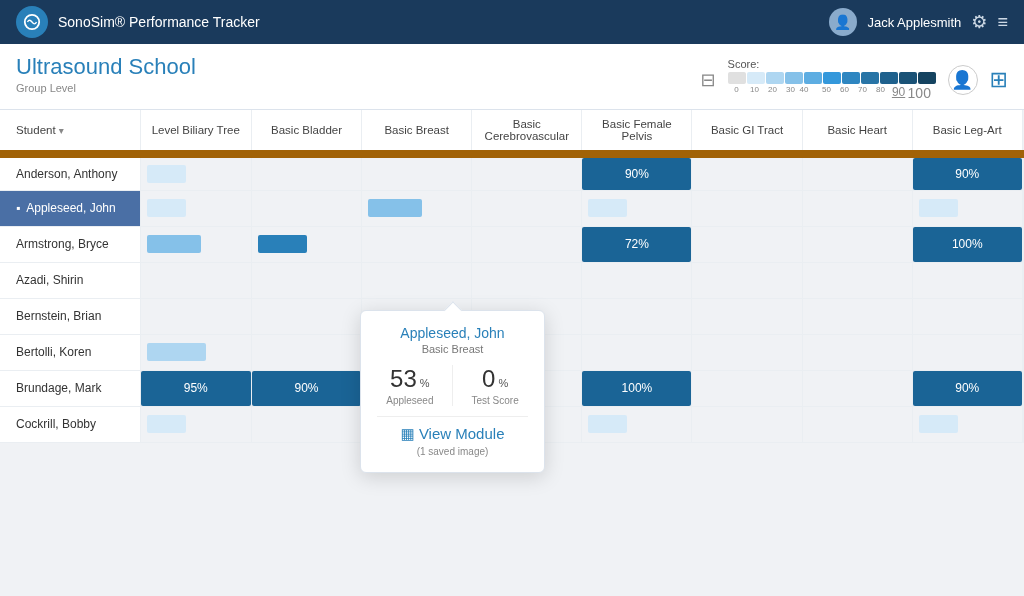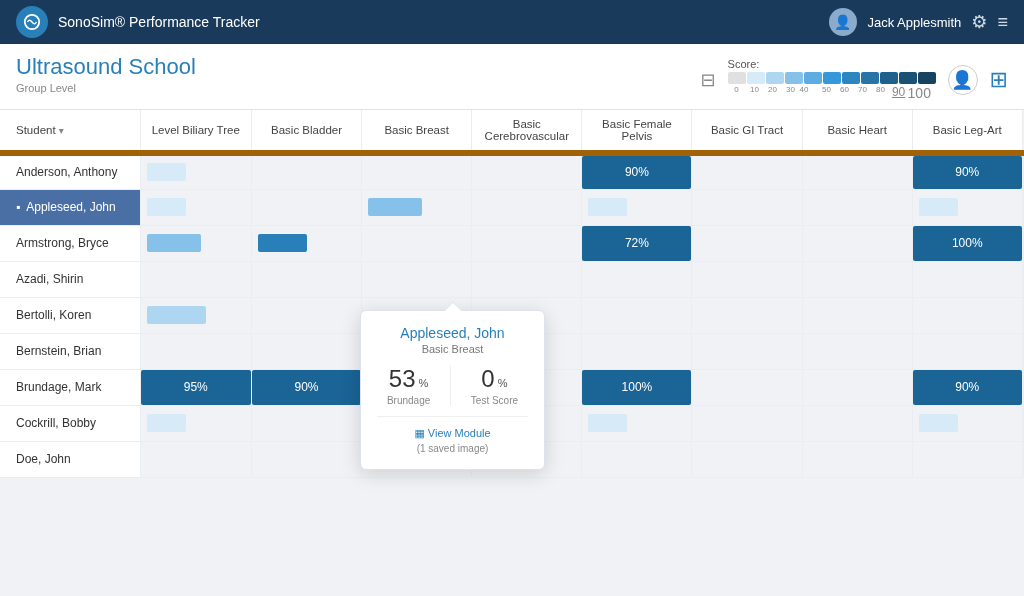--- a/index.html
+++ b/index.html
@@ -43,21 +43,21 @@
     .score-pip { width: 18px; height: 12px; border-radius: 2px; }
 
     
     .data-table {
       width: 100%;
       border-collapse: collapse;
       font-size: 12px;
     }
     .data-table thead tr {
       background: white;
-      border-bottom: 6px solid #a16207;
+      border-bottom: 8px solid #a16207;
     }
     .data-table th {
       padding: 8px 6px;
       text-align: center;
       color: #444;
       font-weight: 500;
       font-size: 11.5px;
       border-right: 1px solid #eaeef2;
       min-width: 100px;
     }
@@ -328,56 +328,56 @@
           <td></td>
           <td></td>
           <td></td>
           <td></td>
           <td></td>
           <td></td>
         </tr>
         <tr>
           <td>
             <div class="student-name-cell">
+              <span>Bernstein, Brian</span>
+            </div>
+          </td>
+          <td></td>
+          <td></td>
+          <td></td>
+          <td></td>
+          <td></td>
+          <td></td>
+          <td></td>
+          <td></td>
+          <td></td>
+        </tr>
+        <tr>
+          <td>
+            <div class="student-name-cell">
               <span>Bertolli, Koren</span>
             </div>
           </td>
           <td>
             <div style="width: 100%; height: 100%; display: flex; align-items: center; padding: 4px 6px;">
               <div style="height: 18px; width: 60%; background: rgb(174, 214, 241); border-radius: 2px;"></div>
             </div>
           </td>
           <td></td>
           <td></td>
           <td></td>
           <td></td>
           <td></td>
           <td></td>
           <td></td>
           <td></td>
         </tr>
         <tr>
           <td>
             <div class="student-name-cell">
-              <span>Bernstein, Brian</span>
-            </div>
-          </td>
-          <td></td>
-          <td></td>
-          <td></td>
-          <td></td>
-          <td></td>
-          <td></td>
-          <td></td>
-          <td></td>
-          <td></td>
-        </tr>
-        <tr>
-          <td>
-            <div class="student-name-cell">
               <span>Brundage, Mark</span>
             </div>
           </td>
           <td>
             <div class="cell-score" style="background: rgb(26, 100, 150);">95%</div>
           </td>
           <td>
             <div class="cell-score" style="background: rgb(26, 100, 150);">90%</div>
           </td>
           <td>
@@ -417,61 +417,45 @@
               <div style="height: 18px; width: 40%; background: rgb(214, 234, 248); border-radius: 2px;"></div>
             </div>
           </td>
           <td></td>
           <td></td>
           <td>
             <div style="width: 100%; height: 100%; display: flex; align-items: center; padding: 4px 6px;">
               <div style="height: 18px; width: 40%; background: rgb(214, 234, 248); border-radius: 2px;"></div>
             </div>
           </td>
-          <td></td>
-        </tr>
-        <tr>
-          <td>
-            <div class="student-name-cell">
-              <span>Doe, John</span>
-            </div>
-          </td>
-          <td></td>
-          <td></td>
-          <td></td>
-          <td></td>
-          <td></td>
-          <td></td>
-          <td></td>
-          <td></td>
           <td></td>
         </tr>
       </tbody>
   </table>
 
   <div class="tooltip-popup">
     <div class="tooltip-name">Appleseed, John</div>
     <div class="tooltip-module">Basic Breast</div>
     <div class="tooltip-stats">
       <div class="tooltip-stat">
         <div>
           <span style="font-size:24px;font-weight:300;color:#333;">53</span><span style="font-size:11px;color:#555;"> %</span>
         </div>
-        <div class="tooltip-stat-label">Brundage</div>
+        <div class="tooltip-stat-label">Appleseed</div>
       </div>
       <div style="width:1px;background:#eee;"></div>
       <div class="tooltip-stat">
         <div>
           <span style="font-size:24px;font-weight:300;color:#333;">0</span><span style="font-size:11px;color:#555;"> %</span>
         </div>
         <div class="tooltip-stat-label">Test Score</div>
       </div>
     </div>
     <div style="text-align:center;">
-      <span style="color:#2980b9;font-size:11px;cursor:pointer;margin-top:41px;">
+      <span style="color:#2980b9;font-size:15px;cursor:pointer;margin-top:41px;">
         <span style="color:#2980b9;">▦</span>
         <span>View Module</span>
       </span>
       <br>
       <span style="color:#888;font-size:10px;">(1 saved image)</span>
     </div>
   </div>
 </div>
 
 </body></html>

